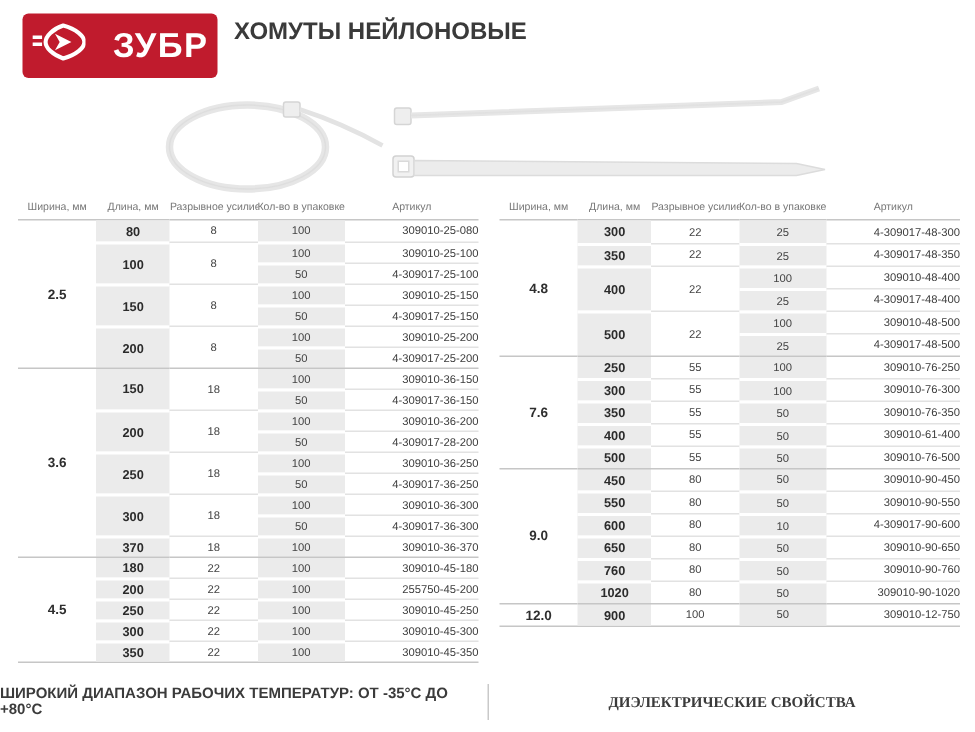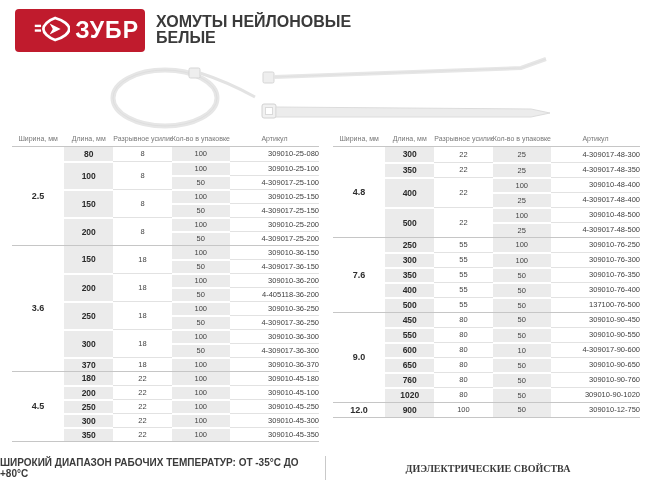--- a/index.html
+++ b/index.html
@@ -7,21 +7,21 @@
   body {
     width:650px; height:488px;
     font-family:"Liberation Sans", sans-serif;
     position:relative; overflow:hidden;
   }
   .page { position:absolute; inset:0; background:#fff; }
 
   
   .logo {
     position:absolute; left:15px; top:9px; width:130px; height:43px;
-    border-radius:4px; display:flex; align-items:center; justify-content:flex-end;
+    border-radius:4px; display:flex; align-items:center; justify-content:space-between;
     gap:5px; padding:0 6px;
   }
   .logo-emblem { flex:0 0 auto; }
   .logo-text { color:#fff; font-weight:bold; font-size:23px; letter-spacing:1px; line-height:1; }
   .page-title {
     position:absolute; left:156px; top:14px;
     font-size:16px; font-weight:bold; color:#3a3a3a; line-height:16px;
   }
 
   
@@ -69,21 +69,20 @@
         <line x1="1" y1="12" x2="9" y2="12" stroke="#fff" stroke-width="3"></line>
         <line x1="1" y1="18" x2="9" y2="18" stroke="#fff" stroke-width="3"></line>
         <path d="M27 2 C38 5 45 11 45 16 C45 21 38 27 27 30 C18 27 12 21 12 16 C12 11 18 5 27 2 Z" fill="none" stroke="#fff" stroke-width="3.5"></path>
         <path d="M20 9 L34 16 L20 23 L24 16 Z" fill="#fff"></path>
       </svg>
     </span>
     <span class="logo-text">ЗУБР</span>
   </div>
   <div class="page-title">
     <div>ХОМУТЫ НЕЙЛОНОВЫЕ</div>
-    <div>БЕЛЫЕ</div>
   </div>
 
   <svg class="product-image" viewBox="0 0 450 78">
 
     <ellipse cx="62" cy="42" rx="52" ry="28" fill="none" stroke="#e6e6e6" stroke-width="5"></ellipse>
     <ellipse cx="62" cy="42" rx="52" ry="28" fill="none" stroke="#d9d9d9" stroke-width="1" opacity="0.6"></ellipse>
     <rect x="86" y="12" width="11" height="10" rx="1.5" fill="#eeeeee" stroke="#d5d5d5" stroke-width="1"></rect>
     <path d="M97 17 Q125 26 152 41" fill="none" stroke="#e3e3e3" stroke-width="3"></path>
 
     <rect x="160" y="16" width="11" height="11" rx="1.5" fill="#eeeeee" stroke="#d5d5d5" stroke-width="1"></rect>
@@ -164,21 +163,21 @@
               <td class="c-art sep-light">4-309017-36-150</td>
             </tr>
             <tr>
               <td class="c-len sep-white" rowspan="2">200</td>
               <td class="c-force sep-light" rowspan="2">18</td>
               <td class="c-qty sep-white">100</td>
               <td class="c-art sep-light">309010-36-200</td>
             </tr>
             <tr>
               <td class="c-qty sep-white">50</td>
-              <td class="c-art sep-light">4-405118-36-200</td>
+              <td class="c-art sep-light">4-309017-28-200</td>
             </tr>
             <tr>
               <td class="c-len sep-white" rowspan="2">250</td>
               <td class="c-force sep-light" rowspan="2">18</td>
               <td class="c-qty sep-white">100</td>
               <td class="c-art sep-light">309010-36-250</td>
             </tr>
             <tr>
               <td class="c-qty sep-white">50</td>
               <td class="c-art sep-light">4-309017-36-250</td>
@@ -203,21 +202,21 @@
               <td class="c-width sep-strong" rowspan="5">4.5</td>
               <td class="c-len sep-strong">180</td>
               <td class="c-force sep-strong">22</td>
               <td class="c-qty sep-strong">100</td>
               <td class="c-art sep-strong">309010-45-180</td>
             </tr>
             <tr>
               <td class="c-len sep-white">200</td>
               <td class="c-force sep-light">22</td>
               <td class="c-qty sep-white">100</td>
-              <td class="c-art sep-light">309010-45-100</td>
+              <td class="c-art sep-light">255750-45-200</td>
             </tr>
             <tr>
               <td class="c-len sep-white">250</td>
               <td class="c-force sep-light">22</td>
               <td class="c-qty sep-white">100</td>
               <td class="c-art sep-light">309010-45-250</td>
             </tr>
             <tr>
               <td class="c-len sep-white">300</td>
               <td class="c-force sep-light">22</td>
@@ -301,27 +300,27 @@
             <tr>
               <td class="c-len sep-white">350</td>
               <td class="c-force sep-light">55</td>
               <td class="c-qty sep-white">50</td>
               <td class="c-art sep-light">309010-76-350</td>
             </tr>
             <tr>
               <td class="c-len sep-white">400</td>
               <td class="c-force sep-light">55</td>
               <td class="c-qty sep-white">50</td>
-              <td class="c-art sep-light">309010-76-400</td>
+              <td class="c-art sep-light">309010-61-400</td>
             </tr>
             <tr>
               <td class="c-len sep-white">500</td>
               <td class="c-force sep-light">55</td>
               <td class="c-qty sep-white">50</td>
-              <td class="c-art sep-light">137100-76-500</td>
+              <td class="c-art sep-light">309010-76-500</td>
             </tr>
             <tr>
               <td class="c-width sep-strong" rowspan="6">9.0</td>
               <td class="c-len sep-strong">450</td>
               <td class="c-force sep-strong">80</td>
               <td class="c-qty sep-strong">50</td>
               <td class="c-art sep-strong">309010-90-450</td>
             </tr>
             <tr>
               <td class="c-len sep-white">550</td>

